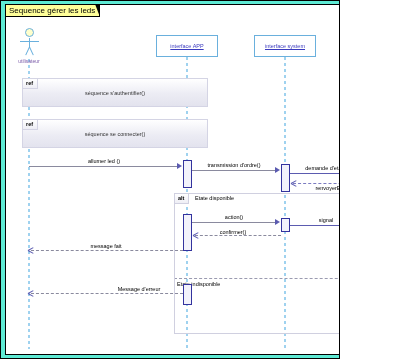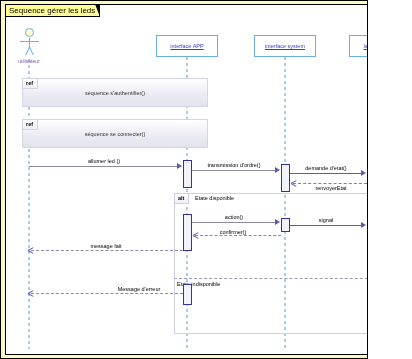--- a/index.html
+++ b/index.html
@@ -1,21 +1,21 @@
 <!DOCTYPE html>
 <html><head>
 <meta charset="utf-8">
 <style>
   html,body{margin:0;padding:0;background:#ffffff;}
   body{font-family:"Liberation Sans",sans-serif;}
 
   #canvas{
     position:relative;
-    width:368px;height:359px;
-    background:#fef9c3;
+    width:340px;height:359px;
+    background:#5eead4;
     overflow:hidden;
     box-sizing:border-box;
     border:1px solid #000000;
   }
 
   
   .frame{
     position:absolute;
     left:4px;top:3px;
     width:402px;height:351px;

